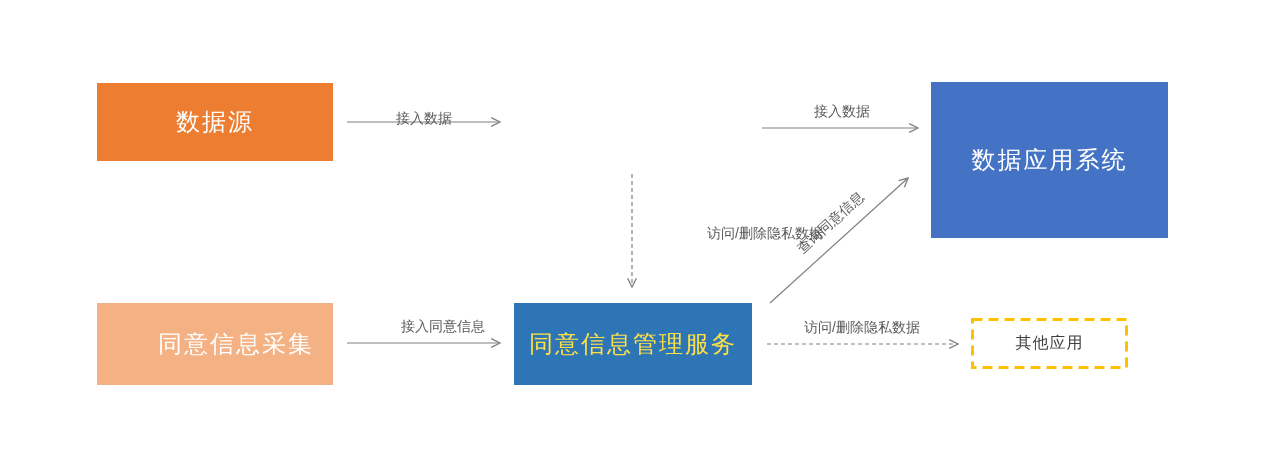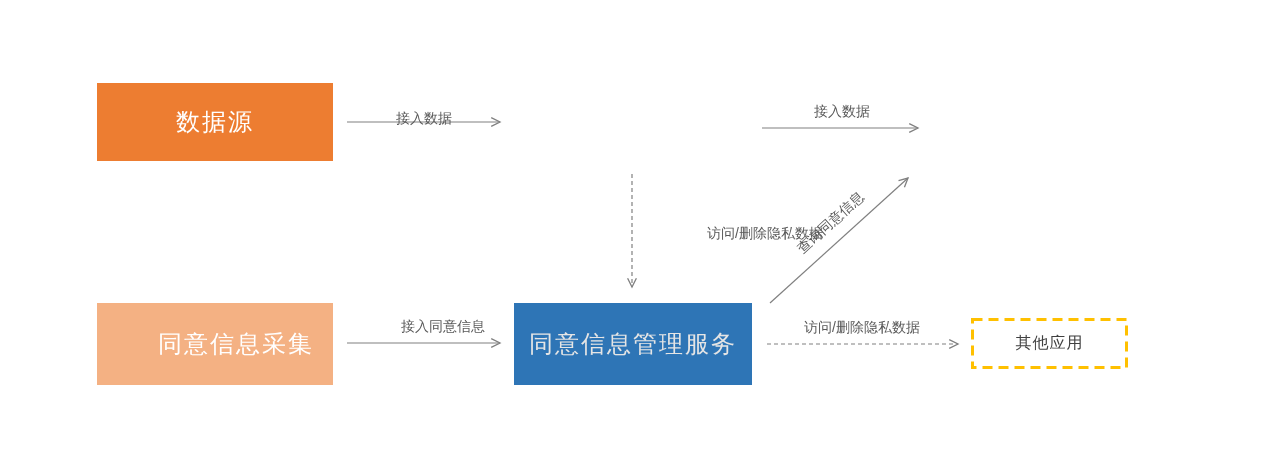--- a/index.html
+++ b/index.html
@@ -77,26 +77,29 @@
     <line x1="767" y1="344" x2="958" y2="344" stroke="#808080" stroke-width="1.2" stroke-dasharray="4 3" marker-end="url(#arrowhead)"></line>
 
     <rect x="972.5" y="319.5" width="154" height="48" fill="#FFFFFF" stroke-width="3" stroke-dasharray="10 6" style="stroke: rgb(255, 192, 0);"></rect>
   </svg>
 
   <div class="node node-data-source" style="background-color: rgb(237, 125, 49); color: rgb(255, 255, 255);">
     <span>数据源</span>
   </div>
 
 
+  <div class="node node-data-app-system" style="background-color: rgb(68, 114, 196); color: rgb(255, 255, 255);">
+    <span>数据应用系统</span>
+  </div>
 
   <div class="node node-consent-collection" style="background-color: rgb(244, 177, 131); color: rgb(255, 255, 255); padding-left: 42px;">
     <span>同意信息采集</span>
   </div>
 
-  <div class="node node-consent-service" style="background-color: rgb(46, 117, 182); color: #e5e5e5;">
+  <div class="node node-consent-service" style="background-color: rgb(46, 117, 182); color: #fde047;">
     <span>同意信息管理服务</span>
   </div>
 
   <div class="node node-other-apps" style="color: rgb(64, 64, 64);">
     <span>其他应用</span>
   </div>
 
   <div class="edge-label lbl-access-data">接入数据</div>
 
   <div class="edge-label lbl-query-data">接入数据</div>

